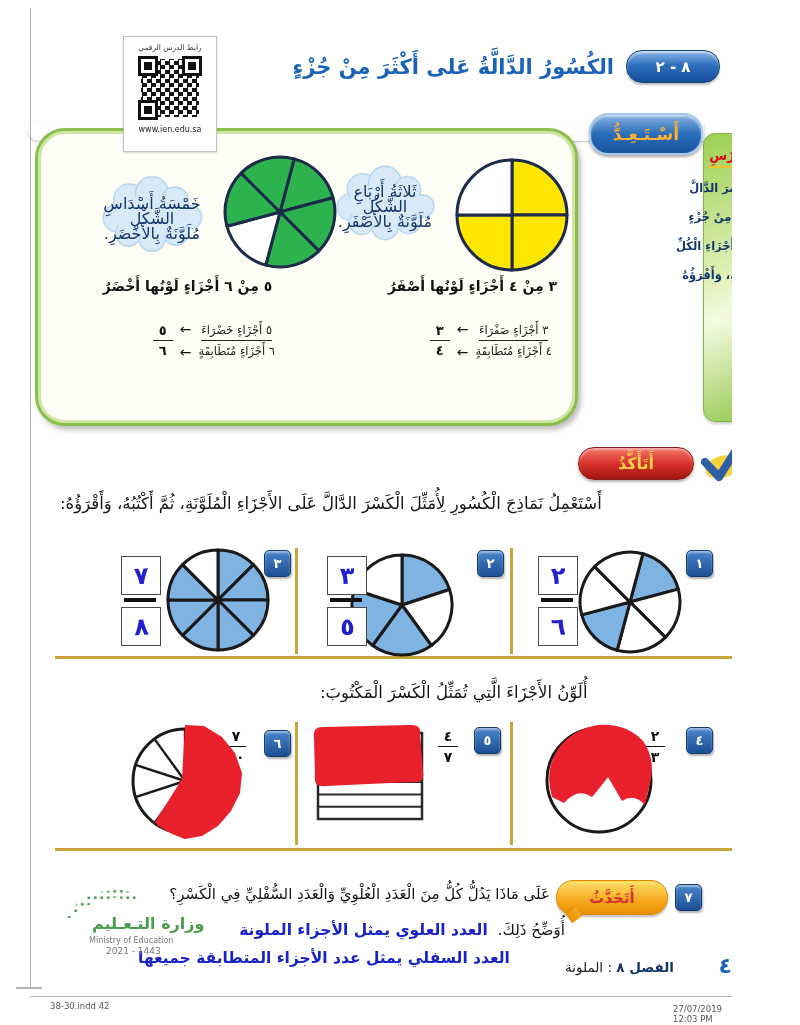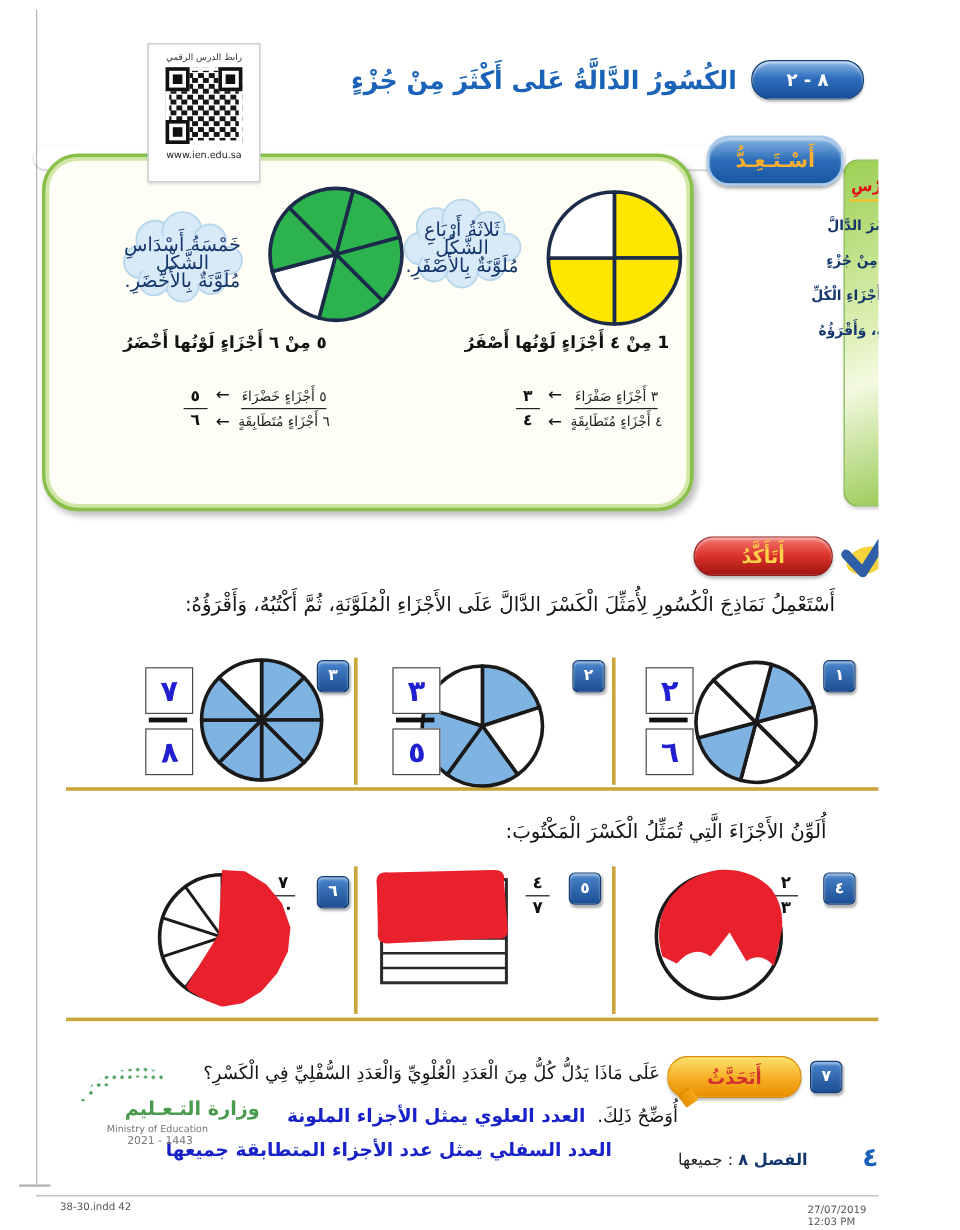--- a/index.html
+++ b/index.html
@@ -59,21 +59,21 @@
   .arrcol{display:flex;flex-direction:column;gap:9px;font-size:14px;color:#111;line-height:14px;}
   .nfrac{display:flex;flex-direction:column;align-items:center;}
   .nfrac .t{font-size:13px;font-weight:bold;color:#111;padding-bottom:2px;border-bottom:1.5px solid #222;
             min-width:20px;text-align:center;}
   .nfrac .b{font-size:13px;font-weight:bold;color:#111;padding-top:2px;min-width:20px;text-align:center;}
   
   .redpill{left:578px;top:447px;width:114px;height:31px;border-radius:16px;display:flex;align-items:center;
       justify-content:center;background:linear-gradient(#f3766d 0%,#d8322a 50%,#a31410 100%);
       border:1.5px solid #8e1b1b;box-shadow:0 2px 3px rgba(0,0,0,.3),inset 0 2px 2px rgba(255,255,255,.4);
       color:#ffd24a;font-weight:bold;font-size:16px;z-index:5;}
-  .instr{font-size:16.5px;color:#141414;text-align:center;}
+  .instr{font-size:16.5px;color:#141414;text-align:left;}
   .numbadge{width:25px;height:25px;border-radius:5px;display:flex;align-items:center;justify-content:center;
       background:linear-gradient(#4a85cc,#1b4f93);border:1px solid #143c70;color:#fff;
       font-size:13px;font-weight:bold;box-shadow:inset 0 2px 2px rgba(255,255,255,.45),1px 2px 2px rgba(0,0,0,.3);}
   .ansbox{width:38px;height:37px;background:#fff;border:1.6px solid #4a4a4a;display:flex;
       align-items:center;justify-content:center;}
   .handnum{color:#2020d0;font-weight:bold;font-size:24px;transform:rotate(-3deg);}
   .fracbar{height:4px;background:#111;}
   .divv{width:2.5px;background:#c9a63c;}
   .divh{height:2.5px;background:#c9a63c;}
   .sfrac{display:flex;flex-direction:column;align-items:center;}
@@ -159,21 +159,21 @@
         <circle cx="79" cy="62" r="12"></circle>
       <circle cx="56" cy="67" r="13"></circle>
         <circle cx="33" cy="63" r="12"></circle>
     </g>
     <ellipse cx="57" cy="46" rx="37" ry="21" fill="#d8eaf8"></ellipse>
   </svg>
   <div class="abs cloudtext rtl" style="left:334px;top:184px;width:102px;">
     <div>ثَلاثَةُ أَرْبَاعِ الشَّكْلِ</div>
     <div>مُلَوَّنَةٌ بِالأَصْفَرِ.</div>
   </div>
-  <div class="abs caption rtl" style="left:385px;top:278px;width:175px;">1 مِنْ ٤ أَجْزَاءٍ لَوْنُها أَصْفَرُ</div>
+  <div class="abs caption rtl" style="left:385px;top:278px;width:175px;">٣ مِنْ ٤ أَجْزَاءٍ لَوْنُها أَصْفَرُ</div>
   <div class="abs fracmap rtl" style="left:340px;top:322px;width:212px;">
     <div class="tfrac">
       <span class="t">٣ أَجْزَاءٍ صَفْرَاءَ</span>
       <span class="b">٤ أَجْزَاءٍ مُتَطَابِقَةٍ</span>
     </div>
     <div class="arrcol">
         <span>←</span>
         <span>←</span>
       </div>
     <div class="nfrac">
@@ -349,24 +349,24 @@
   <div class="abs numbadge" style="left:675px;top:884px;">٧</div>
   <div class="abs question rtl" style="left:95px;top:885px;width:455px;">عَلَى مَاذَا يَدُلُّ كُلُّ مِنَ الْعَدَدِ الْعُلْوِيِّ وَالْعَدَدِ السُّفْلِيِّ فِي الْكَسْرِ؟</div>
   <div class="abs talkbubble">أَتَحَدَّثُ</div>
   <div class="abs rtl" style="left:140px;top:921px;width:425px;display:flex;gap:10px;align-items:baseline;justify-content:flex-start;">
     <span class="question">أُوَضِّحُ ذَلِكَ.</span>
     <span class="handans">العدد العلوي يمثل الأجزاء الملونة</span>
   </div>
   <div class="abs handans rtl" style="left:118px;top:949px;width:412px;text-align:center;">العدد السفلي يمثل عدد الأجزاء المتطابقة جميعها</div>
 
   <div class="abs dots" style="left:66px;top:888px;width:72px;height:30px;clip-path:polygon(0 100%,18% 42%,45% 14%,75% 4%,100% 22%,100% 50%,70% 32%,44% 44%,20% 70%,8% 100%);"></div>
-  <div class="abs ministry-ar" style="left:104px;top:914px;">وزارة التـعـليم</div>
+  <div class="abs ministry-ar" style="left:92px;top:914px;">وزارة التـعـليم</div>
   <div class="abs ministry-en ltr" style="left:89px;top:936px;">Ministry of Education</div>
   <div class="abs ministry-years ltr" style="left:106px;top:946px;">2021 - 1443</div>
 
   <div class="abs pagenum" style="left:712px;top:953px;width:40px;text-align:center;">٤٢</div>
   <div class="abs chapter rtl" style="left:565px;top:959px;width:145px;text-align:left;">
-    <b>الفصل ٨</b> <span>: جميعها</span>
+    <b>الفصل ٨</b> <span>: الملونة</span>
   </div>
   <div class="abs printmark ltr" style="left:50px;top:1001px;">38-30.indd   42</div>
   <div class="abs printmark ltr" style="left:673px;top:1004px;">27/07/2019   12:03 PM</div>
 
 </div>
 
 </body></html>

